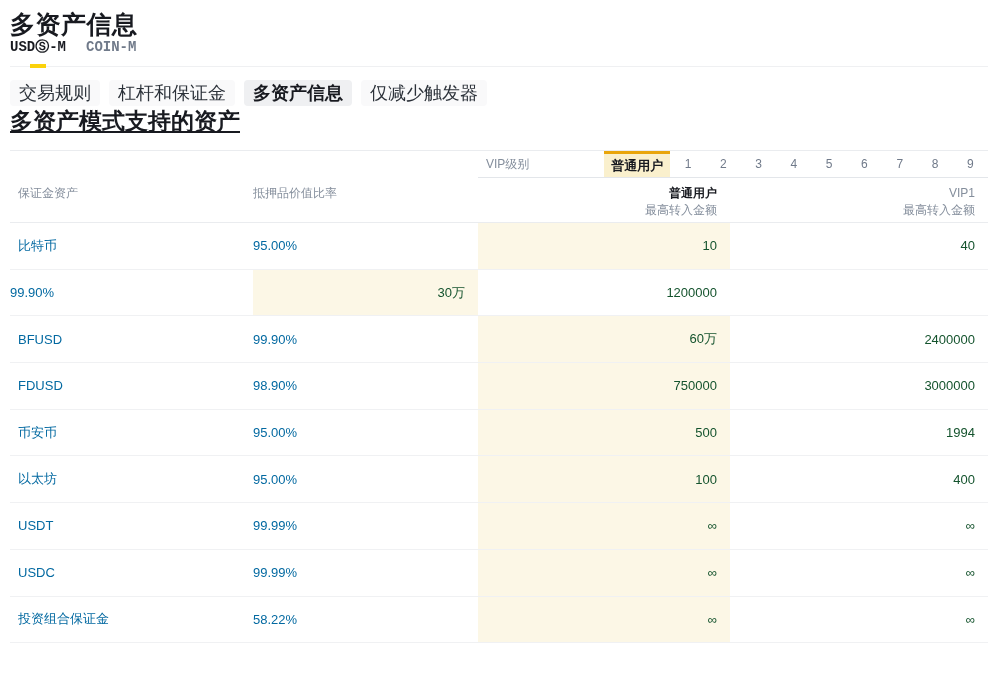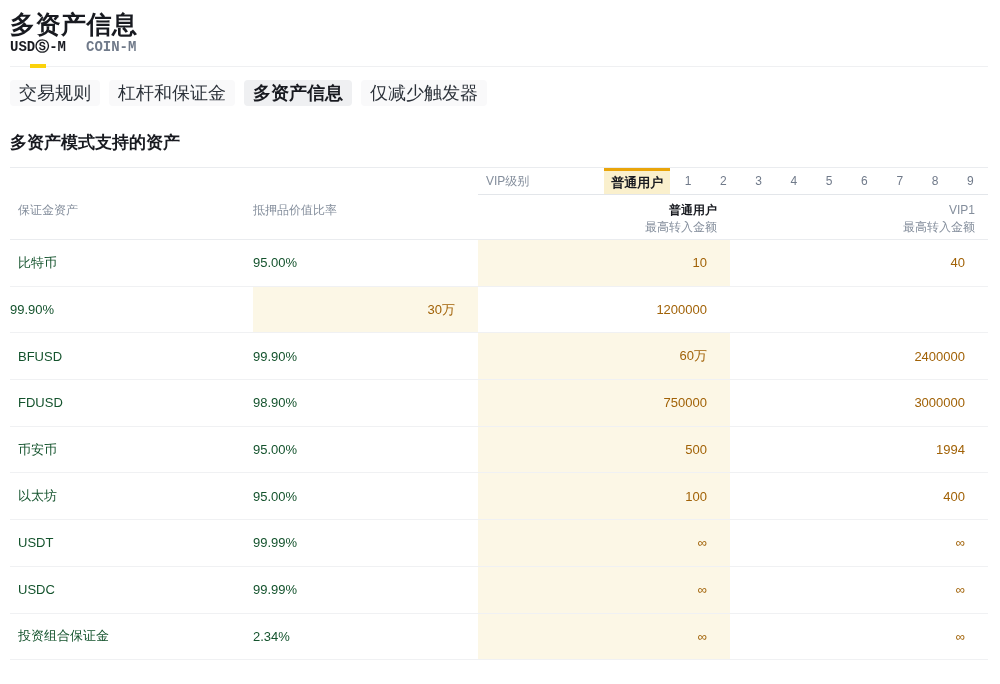--- a/index.html
+++ b/index.html
@@ -46,21 +46,21 @@
 
   
   .pill-nav{display:flex;gap:9px;margin-top:13px;}
   .pill{
     font-size:18px;line-height:16px;color:#2B3139;cursor:pointer;
     padding:5px 9px;border-radius:4px;background:#F9F9FA;white-space:nowrap;
   }
   .pill.active{background:#EFF0F2;color:var(--text-primary);font-weight:700;}
 
   .section-heading{
-    margin-top:25px;font-size:17px;font-weight:700;color:var(--text-primary);
+    font-size:23px;font-weight:700;color:var(--text-primary);text-decoration:underline;
   }
 
   
   .asset-table{margin-top:13px;border-top:1px solid var(--border);}
   .vip-row{
     margin-left:468px;width:510px;height:27px;
     display:flex;align-items:stretch;
     border-bottom:1px solid #E3E6EA;
   }
   .vip-label{
@@ -81,23 +81,23 @@
   .grid-row{display:grid;grid-template-columns:243px 225px 252px 258px;}
 
   .header-row{height:45px;border-bottom:1px solid var(--border);}
   .header-row .hcell{padding-top:7px;font-size:12px;color:var(--text-secondary);line-height:17px;}
   .hcell.c1{padding-left:8px;}
   .hcell.right{text-align:right;padding-right:13px;}
   .hcell .h-title{display:block;}
   .hcell .h-title.bold{font-weight:700;color:var(--text-primary);}
 
   .trow{height:46.7px;border-bottom:1px solid var(--row-border);}
-  .trow .cell{display:flex;align-items:center;font-size:13px;color:#14532d;}
+  .trow .cell{display:flex;align-items:center;font-size:13px;color:#0369a1;}
   .cell.c1{padding-left:8px;}
-  .cell.num{justify-content:flex-end;padding-right:23px;color:#a16207;}
+  .cell.num{justify-content:flex-end;padding-right:13px;color:#14532d;}
   .cell.hl{background:var(--highlight-col);}
 </style>
 </head>
 <body>
 
 <div class="container">
 
   <h1 class="page-title">多资产信息</h1>
 
   <div class="market-tabs">
@@ -188,20 +188,20 @@
           <div class="cell num">∞</div>
         </div>
         <div class="grid-row trow">
           <div class="cell c1">USDC</div>
           <div class="cell">99.99%</div>
           <div class="cell num hl">∞</div>
           <div class="cell num">∞</div>
         </div>
         <div class="grid-row trow">
           <div class="cell c1">投资组合保证金</div>
-          <div class="cell">2.34%</div>
+          <div class="cell">58.22%</div>
           <div class="cell num hl">∞</div>
           <div class="cell num">∞</div>
         </div>
       </div>
 
   </div>
 </div>
 
 </body></html>

